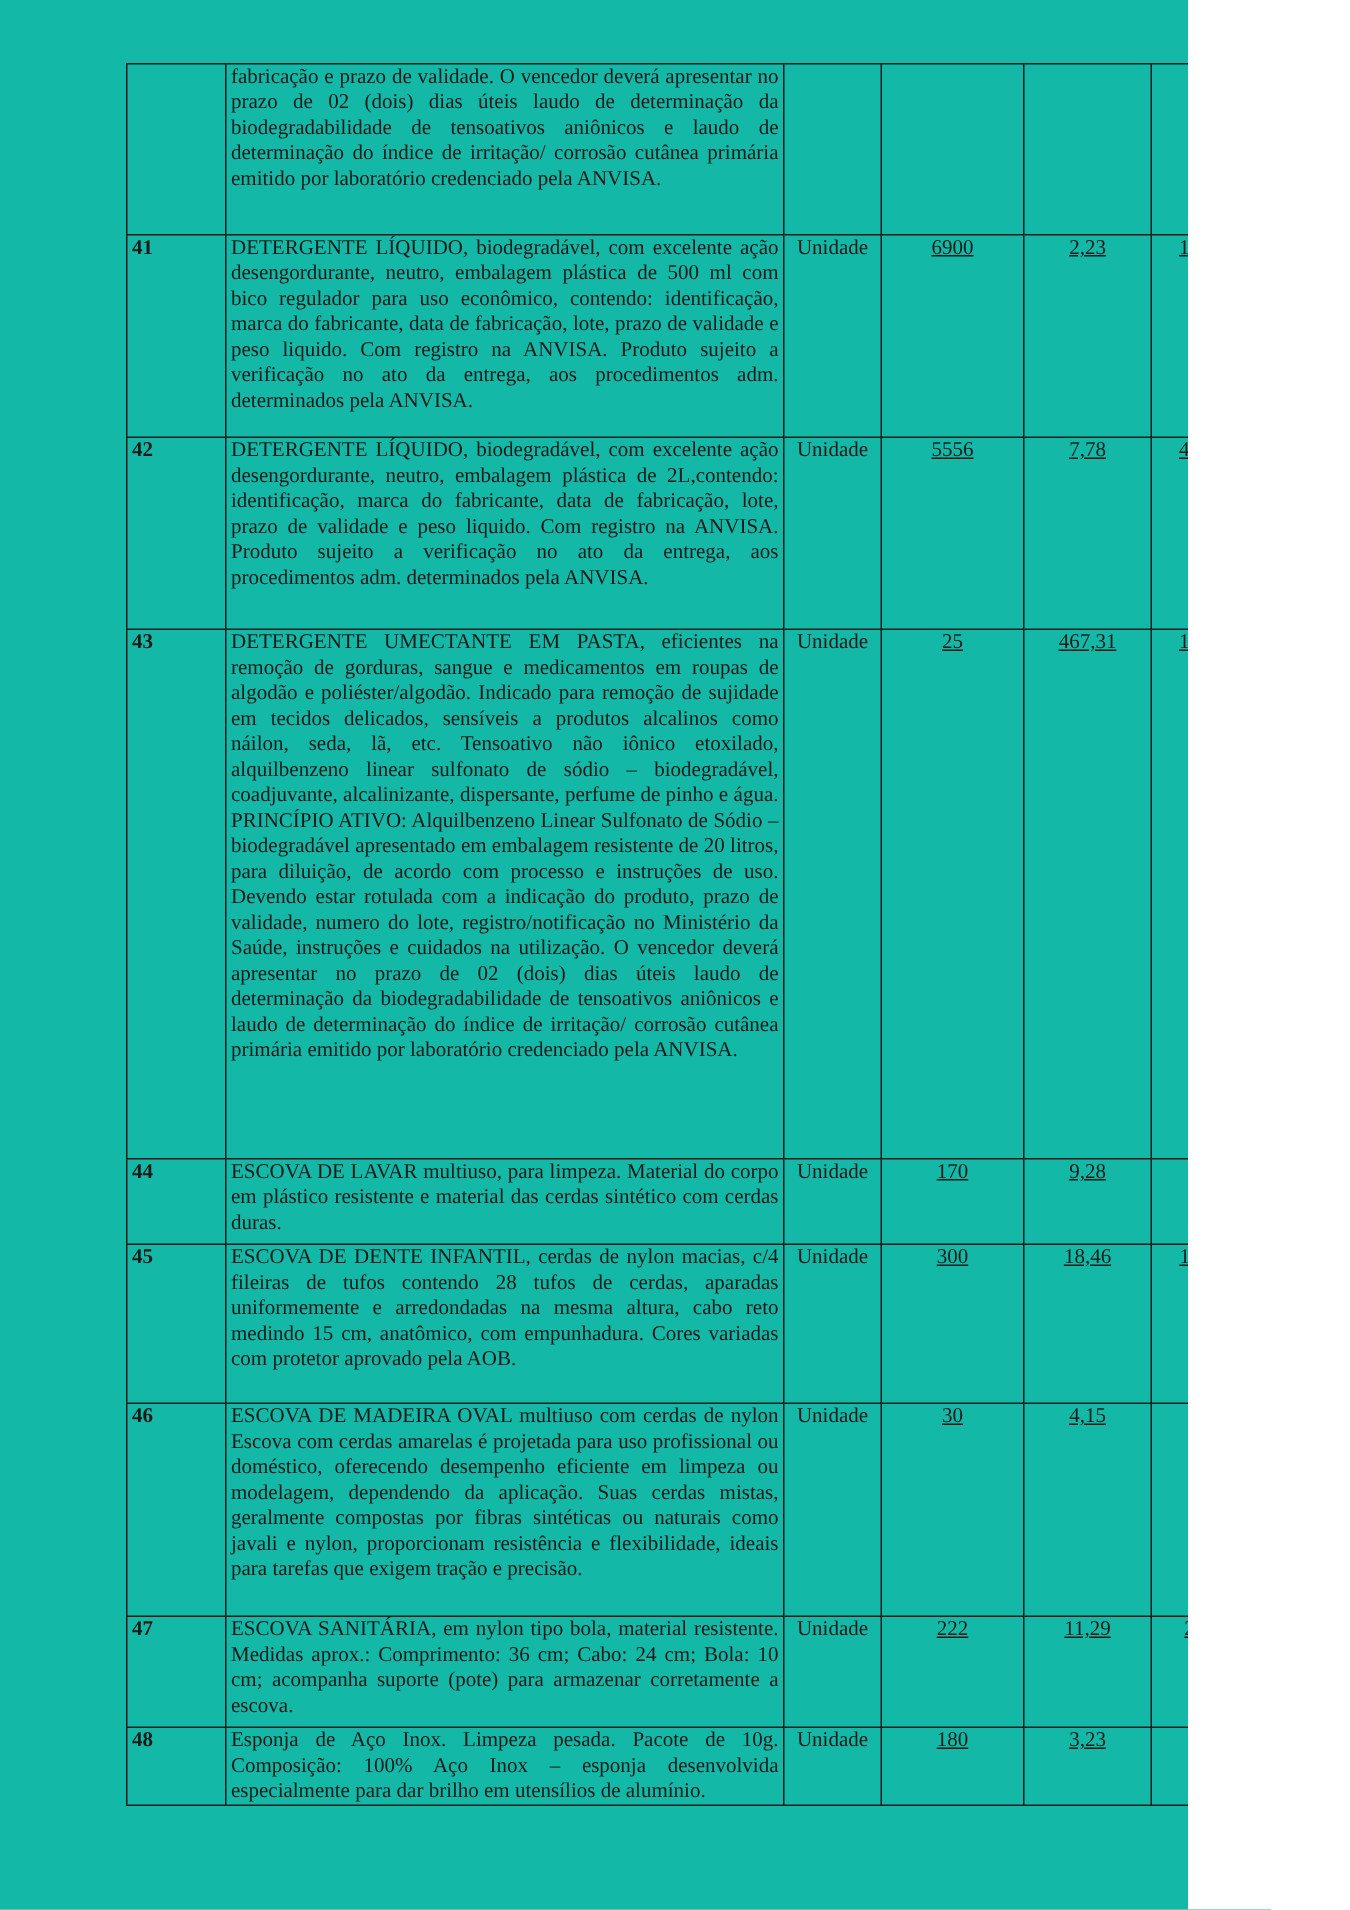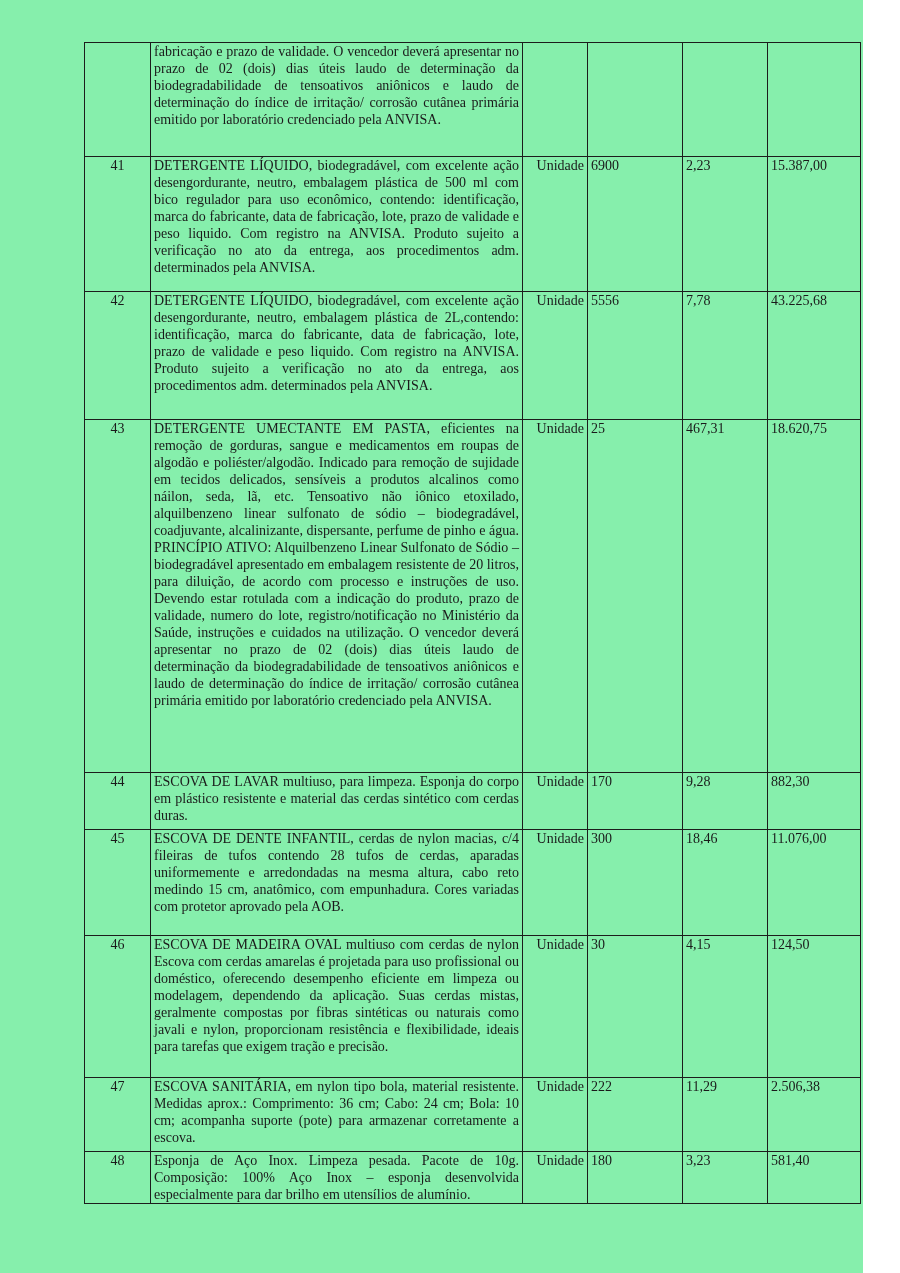--- a/index.html
+++ b/index.html
@@ -4,46 +4,46 @@
 <style>
   html, body { margin: 0; padding: 0; }
   body {
     width: 900px;
     height: 1273px;
     background: #ffffff;
     font-family: "Liberation Serif", "DejaVu Serif", serif;
   }
   .page {
     position: relative;
-    width: 863px;
+    width: 792px;
     height: 1273px;
-    background: #86efac;
+    background: #14b8a6;
     overflow: hidden;
   }
   table.items {
     position: absolute;
     left: 84px;
     top: 42px;
     width: 776px;
     border-collapse: collapse;
     table-layout: fixed;
   }
   table.items td {
     border: 1.6px solid #1c1c1c;
     vertical-align: top;
     font-size: 14px;
     line-height: 17px;
     color: #1a1a1a;
     padding: 0 3px;
     overflow: hidden;
   }
-  td.c-item { text-align: center; padding-top: 1px; }
+  td.c-item { padding-top: 1px; font-weight: bold; }
   td.c-desc { text-align: justify; padding: 0 2px; }
-  td.c-unit { text-align: right; padding-left: 4px; padding-top: 1px; }
-  td.c-num  { text-align: left; padding-right: 3px; padding-top: 1px; }
+  td.c-unit { text-align: center; padding-left: 4px; padding-top: 1px; }
+  td.c-num  { text-align: center; padding-right: 3px; padding-top: 1px; text-decoration: underline; }
 </style>
 </head>
 <body>
 
 <div class="page">
   <table class="items">
     <colgroup>
       <col style="width:66px">
       <col style="width:372px">
       <col style="width:65px">
@@ -79,21 +79,21 @@
         <tr style="height: 353px; margin-left: 16px;">
           <td class="c-item">43</td>
           <td class="c-desc">DETERGENTE UMECTANTE EM PASTA, eficientes na remoção de gorduras, sangue e medicamentos em roupas de algodão e poliéster/algodão. Indicado para remoção de sujidade em tecidos delicados, sensíveis a produtos alcalinos como náilon, seda, lã, etc. Tensoativo não iônico etoxilado, alquilbenzeno linear sulfonato de sódio – biodegradável, coadjuvante, alcalinizante, dispersante, perfume de pinho e água. PRINCÍPIO ATIVO: Alquilbenzeno Linear Sulfonato de Sódio – biodegradável apresentado em embalagem resistente de 20 litros, para diluição, de acordo com processo e instruções de uso. Devendo estar rotulada com a indicação do produto, prazo de validade, numero do lote, registro/notificação no Ministério da Saúde, instruções e cuidados na utilização. O vencedor deverá apresentar no prazo de 02 (dois) dias úteis laudo de determinação da biodegradabilidade de tensoativos aniônicos e laudo de determinação do índice de irritação/ corrosão cutânea primária emitido por laboratório credenciado pela ANVISA.</td>
           <td class="c-unit">Unidade</td>
           <td class="c-num">25</td>
           <td class="c-num">467,31</td>
           <td class="c-num">18.620,75</td>
         </tr>
         <tr style="height: 57px;">
           <td class="c-item">44</td>
-          <td class="c-desc">ESCOVA DE LAVAR multiuso, para limpeza. Esponja do corpo em plástico resistente e material das cerdas sintético com cerdas duras.</td>
+          <td class="c-desc">ESCOVA DE LAVAR multiuso, para limpeza. Material do corpo em plástico resistente e material das cerdas sintético com cerdas duras.</td>
           <td class="c-unit">Unidade</td>
           <td class="c-num">170</td>
           <td class="c-num">9,28</td>
           <td class="c-num">882,30</td>
         </tr>
         <tr style="height: 106px;">
           <td class="c-item">45</td>
           <td class="c-desc">ESCOVA DE DENTE INFANTIL, cerdas de nylon macias, c/4 fileiras de tufos contendo 28 tufos de cerdas, aparadas uniformemente e arredondadas na mesma altura, cabo reto medindo 15 cm, anatômico, com empunhadura. Cores variadas com protetor aprovado pela AOB.</td>
           <td class="c-unit">Unidade</td>
           <td class="c-num">300</td>

